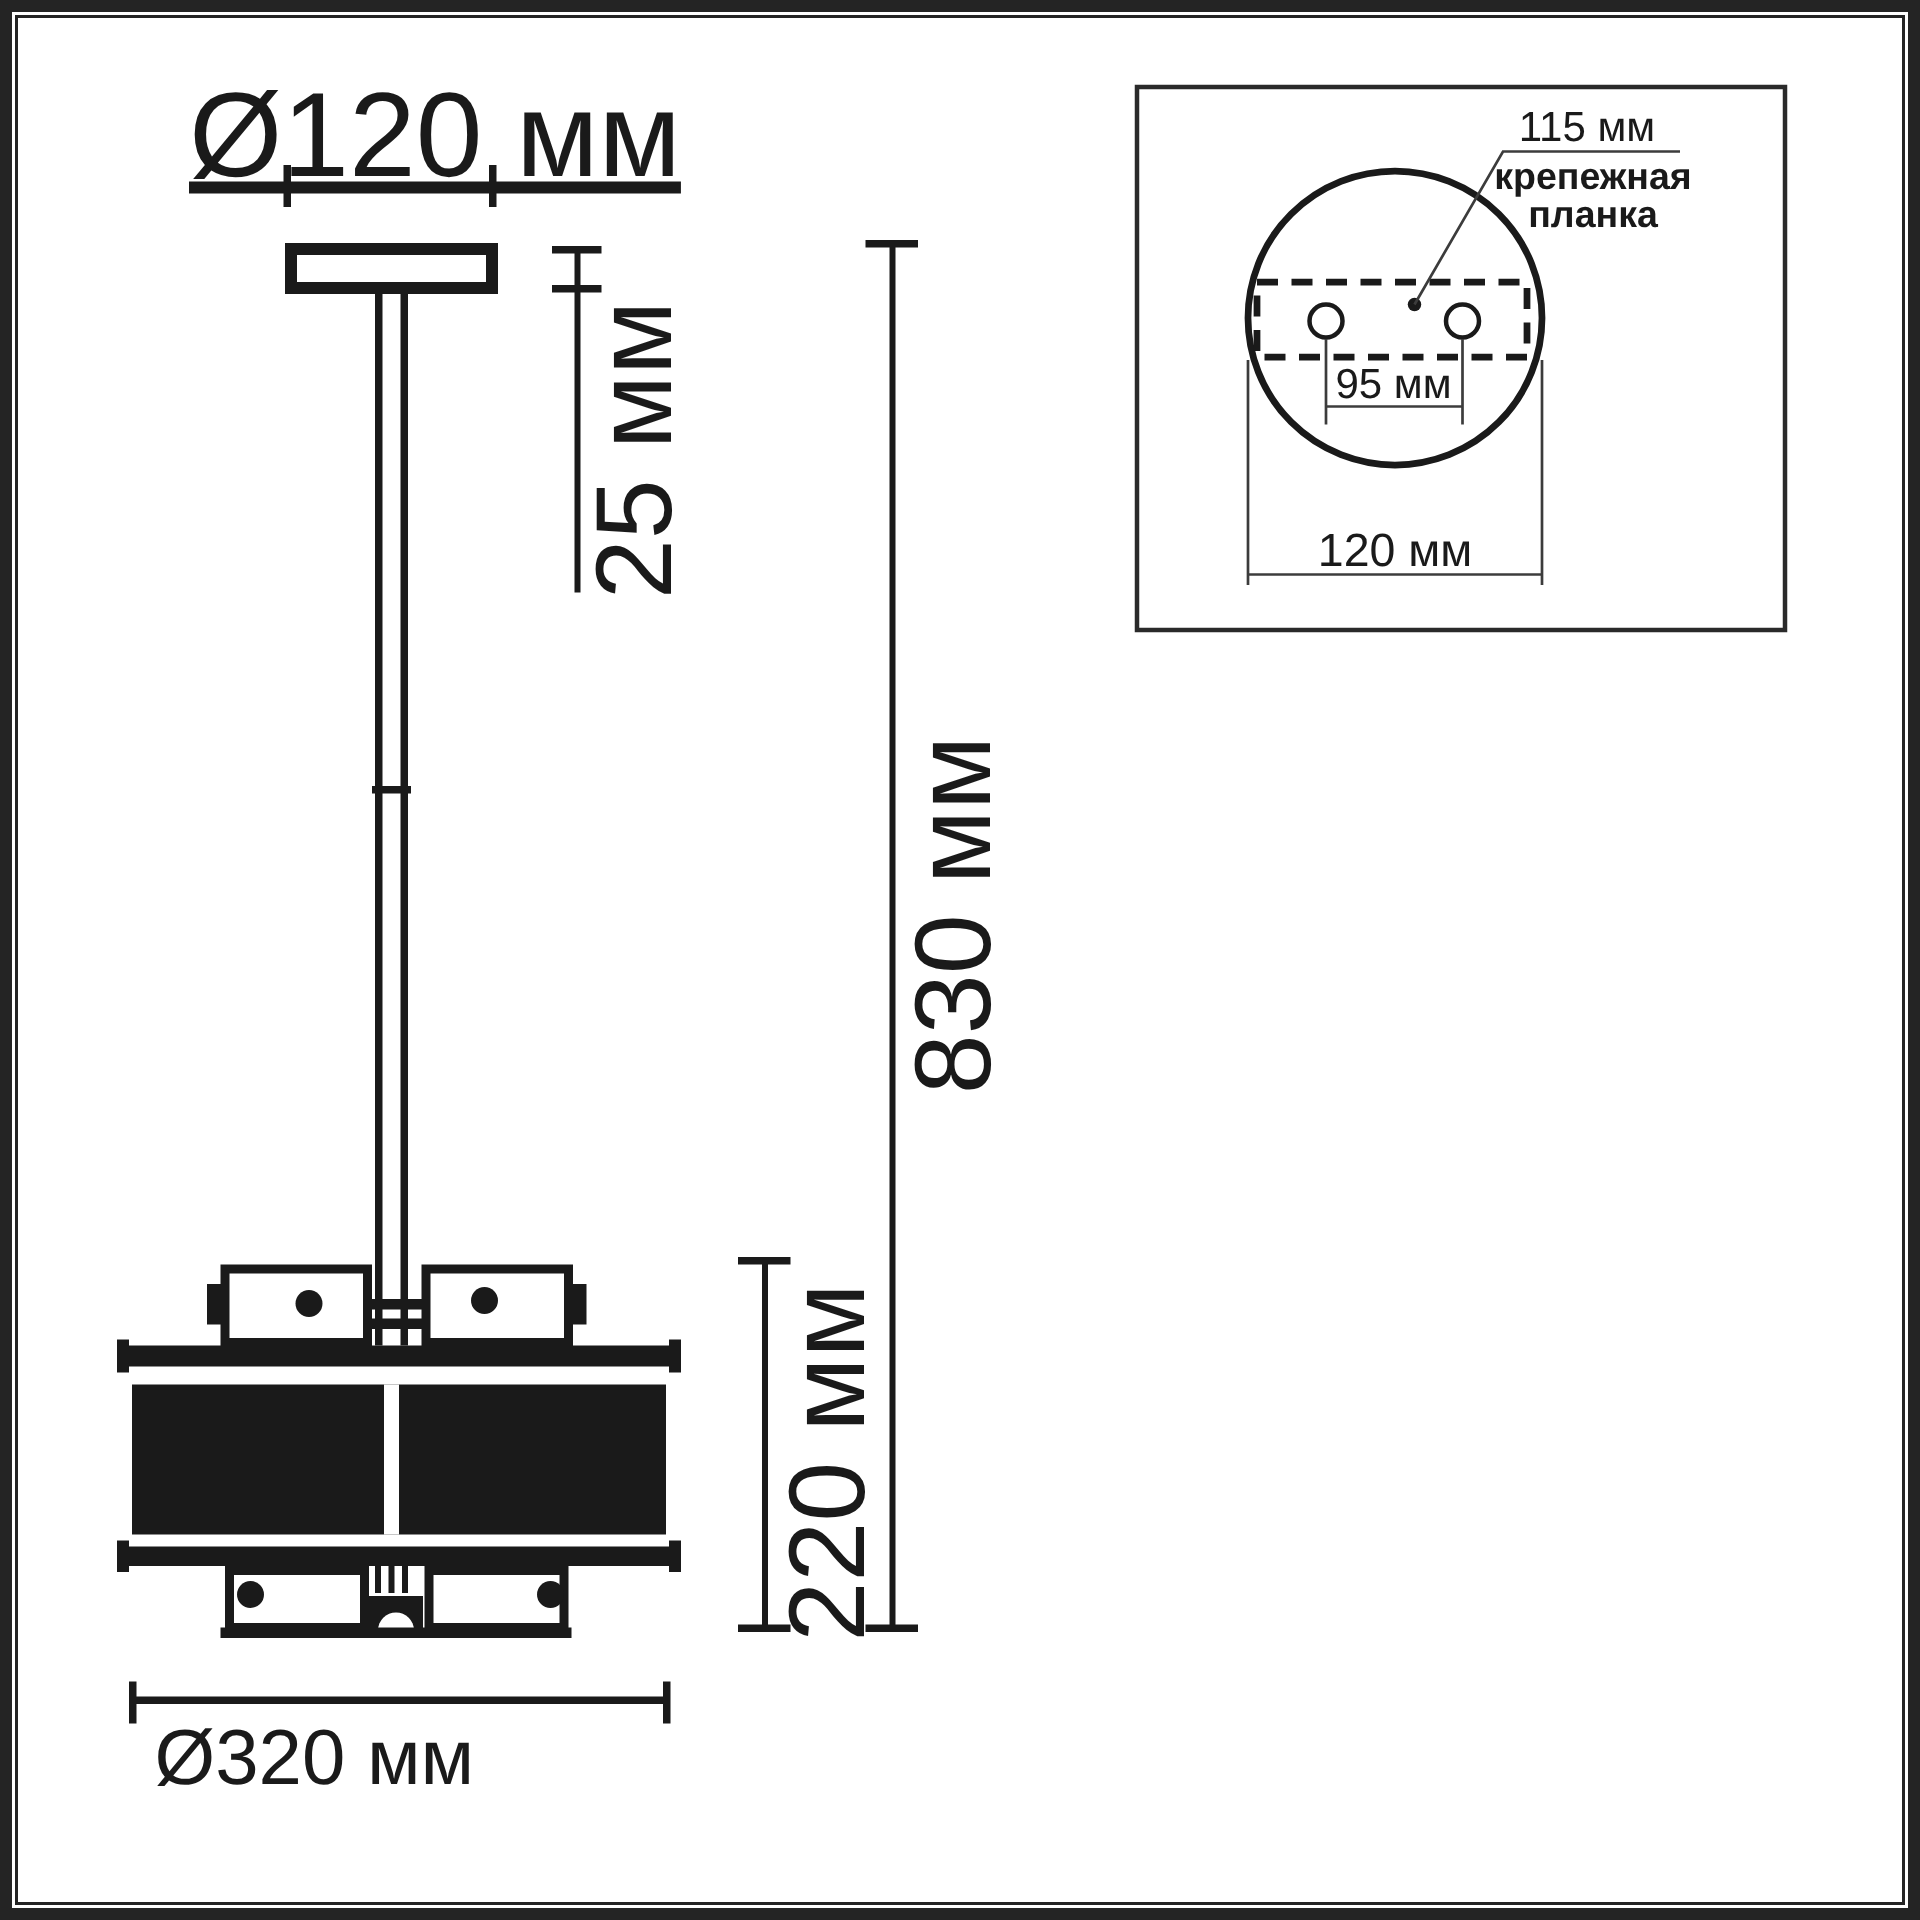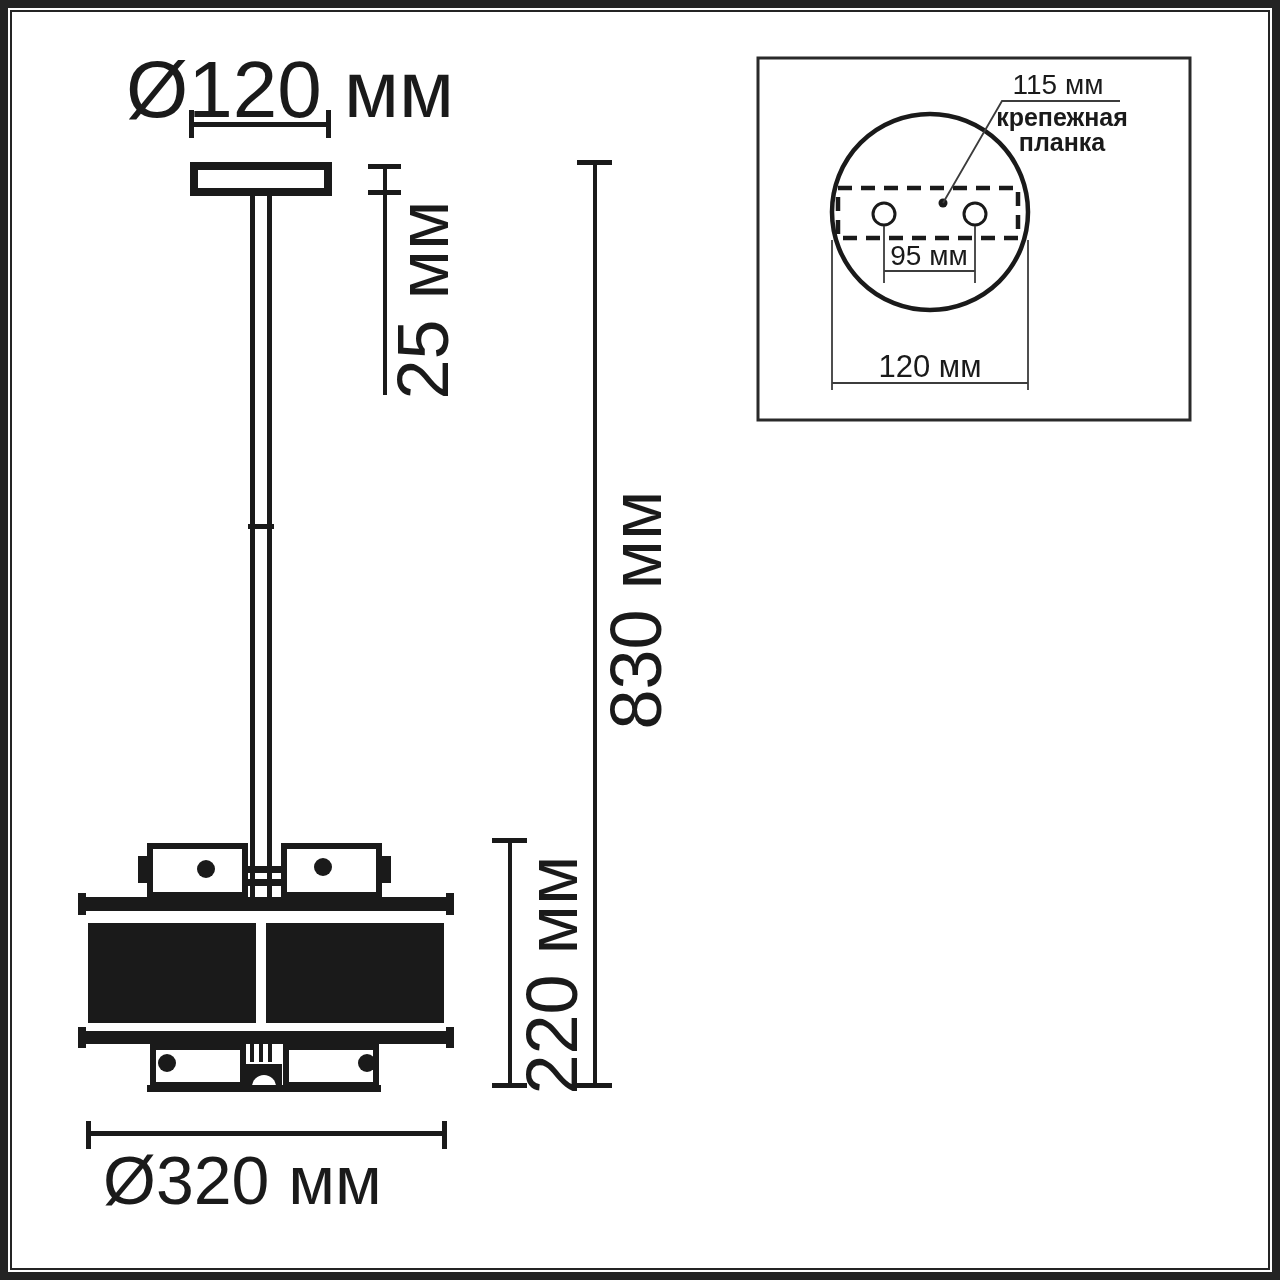--- a/index.html
+++ b/index.html
@@ -21,21 +21,21 @@
 </head>
 <body>
 
 <div class="canvas">
 
   <div class="frame-outer"></div>
   <div class="frame-inner"></div>
 
   <div class="abs" style="left:0;top:0;width:700px;height:1240px;">
 
-    <div class="dimtext" style="left:126px;top:50px;font-size:80px;">Ø120 мм</div>
+    <div class="dimtext" style="left:126px;top:50px;font-size:80px;text-decoration:underline;">Ø120 мм</div>
     <div class="bar" style="left:191px;top:122px;width:139px;height:5px;"></div>
     <div class="bar" style="left:189px;top:110px;width:5px;height:28px;"></div>
     <div class="bar" style="left:326px;top:110px;width:5px;height:28px;"></div>
 
     <div class="abs" style="left:190px;top:162px;width:142px;height:34px;border:8px solid #1a1a1a;box-sizing:border-box;background:#ffffff;"></div>
 
     <div class="bar" style="left:250px;top:196px;width:5px;height:701px;"></div>
     <div class="bar" style="left:267px;top:196px;width:5px;height:701px;"></div>
     <div class="bar" style="left:248px;top:524px;width:26px;height:5px;"></div>
 
@@ -81,21 +81,21 @@
     <div class="bar" style="left:250px;top:1044px;width:4px;height:18px;"></div>
     <div class="bar" style="left:259px;top:1044px;width:4px;height:18px;"></div>
     <div class="bar" style="left:268px;top:1044px;width:4px;height:18px;"></div>
     <div class="bar" style="left:246px;top:1064px;width:36px;height:22px;"></div>
     <div class="abs white" style="left:252px;top:1075px;width:24px;height:24px;border-radius:50%;"></div>
     <div class="bar" style="left:147px;top:1085px;width:234px;height:7px;"></div>
 
     <div class="bar" style="left:88px;top:1131px;width:357px;height:5px;"></div>
     <div class="bar" style="left:86px;top:1121px;width:5px;height:28px;"></div>
     <div class="bar" style="left:442px;top:1121px;width:5px;height:28px;"></div>
-    <div class="dimtext" style="left:103px;top:1146px;font-size:68px;">Ø320 мм</div>
+    <div class="dimtext" style="left:103px;top:1146px;font-size:52px;">Ø320 мм</div>
   </div>
 
   <svg class="abs" style="left:756px;top:56px;" width="438" height="368" viewBox="0 0 438 368">
     <rect x="2" y="2" width="432" height="362" fill="none" stroke="#2a2a2a" stroke-width="3"></rect>
     <circle cx="174" cy="156" r="98" fill="none" stroke="#1a1a1a" stroke-width="4.5"></circle>
     <rect x="82" y="132" width="180" height="50" fill="none" stroke="#1a1a1a" stroke-width="4.5" stroke-dasharray="14 9"></rect>
     <circle cx="128" cy="158" r="11" fill="none" stroke="#1a1a1a" stroke-width="3"></circle>
     <circle cx="219" cy="158" r="11" fill="none" stroke="#1a1a1a" stroke-width="3"></circle>
     <circle cx="187" cy="147" r="4.5" fill="#1a1a1a"></circle>
     <polyline points="187,147 246,45 364,45" fill="none" stroke="#3c3c3c" stroke-width="1.8"></polyline>

